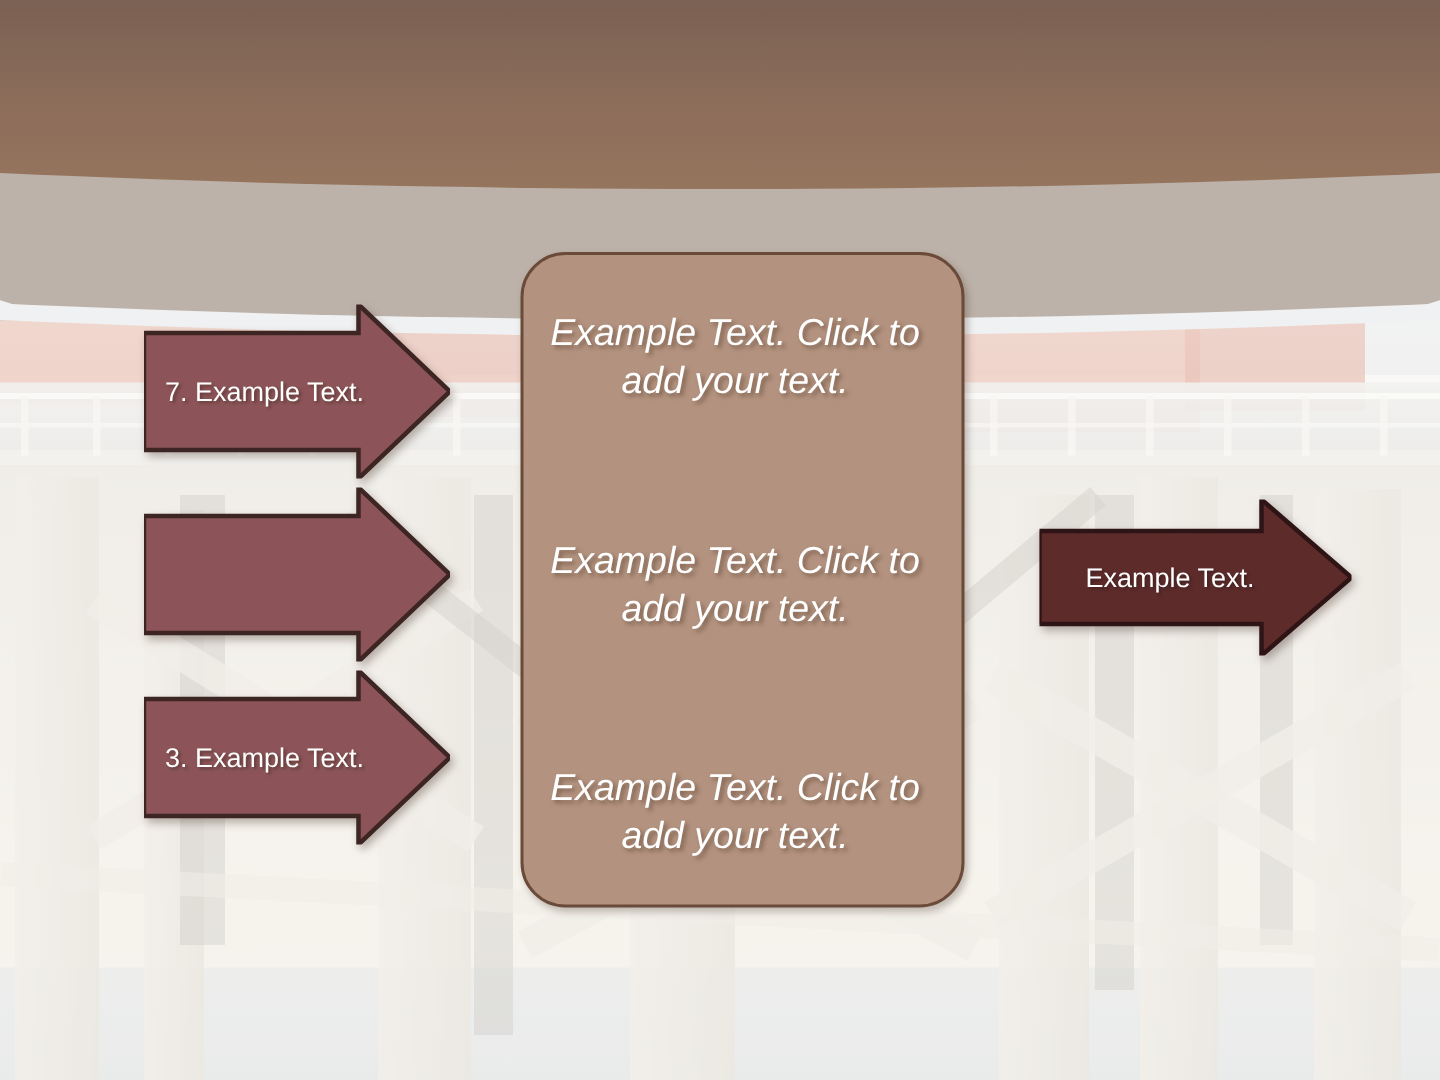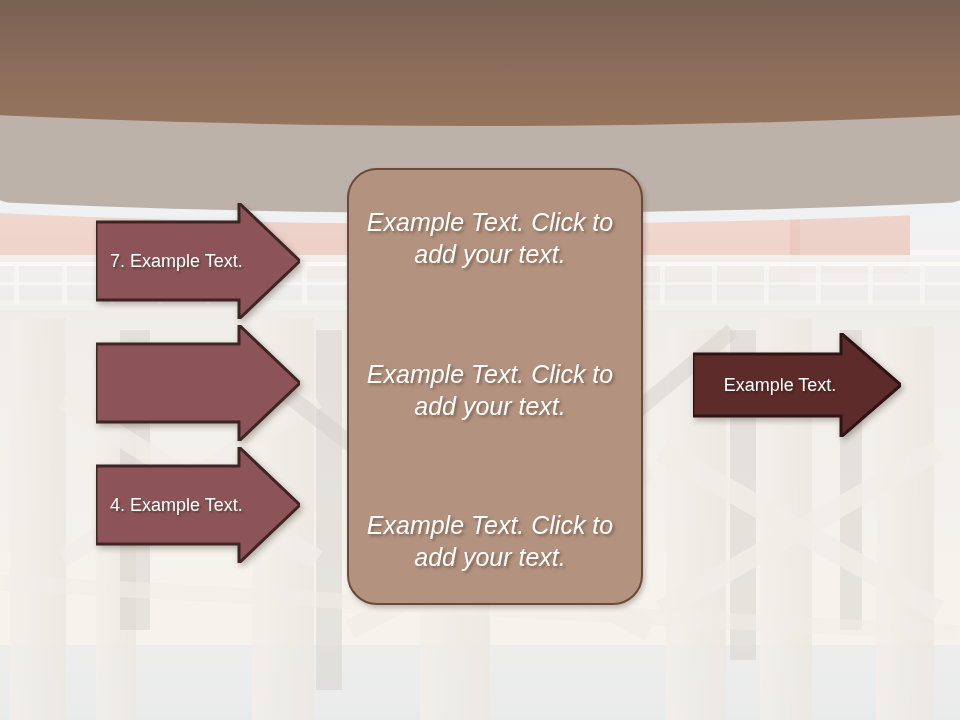--- a/index.html
+++ b/index.html
@@ -265,21 +265,21 @@
   <div class="step-arrow" id="step2">
     <svg viewBox="0 0 204 116" xmlns="http://www.w3.org/2000/svg">
       <polygon points="0,19 143,19 143,0 204,58 143,116 143,97 0,97" fill="#8c5458" stroke="#3d2523" stroke-width="3"></polygon>
     </svg>
   </div>
 
   <div class="step-arrow" id="step3">
     <svg viewBox="0 0 204 116" xmlns="http://www.w3.org/2000/svg">
       <polygon points="0,19 143,19 143,0 204,58 143,116 143,97 0,97" fill="#8c5458" stroke="#3d2523" stroke-width="3"></polygon>
     </svg>
-    <div class="step-label">4. Example Text.</div>
+    <div class="step-label">3. Example Text.</div>
   </div>
 
   <div class="center-card">
     <div class="card-para">Example Text. Click  to add your text.</div>
     <div class="card-para">Example Text. Click  to add your text.</div>
     <div class="card-para">Example Text. Click  to add your text.</div>
   </div>
 
   <div id="result-arrow">
     <svg viewBox="0 0 208 104" xmlns="http://www.w3.org/2000/svg">

